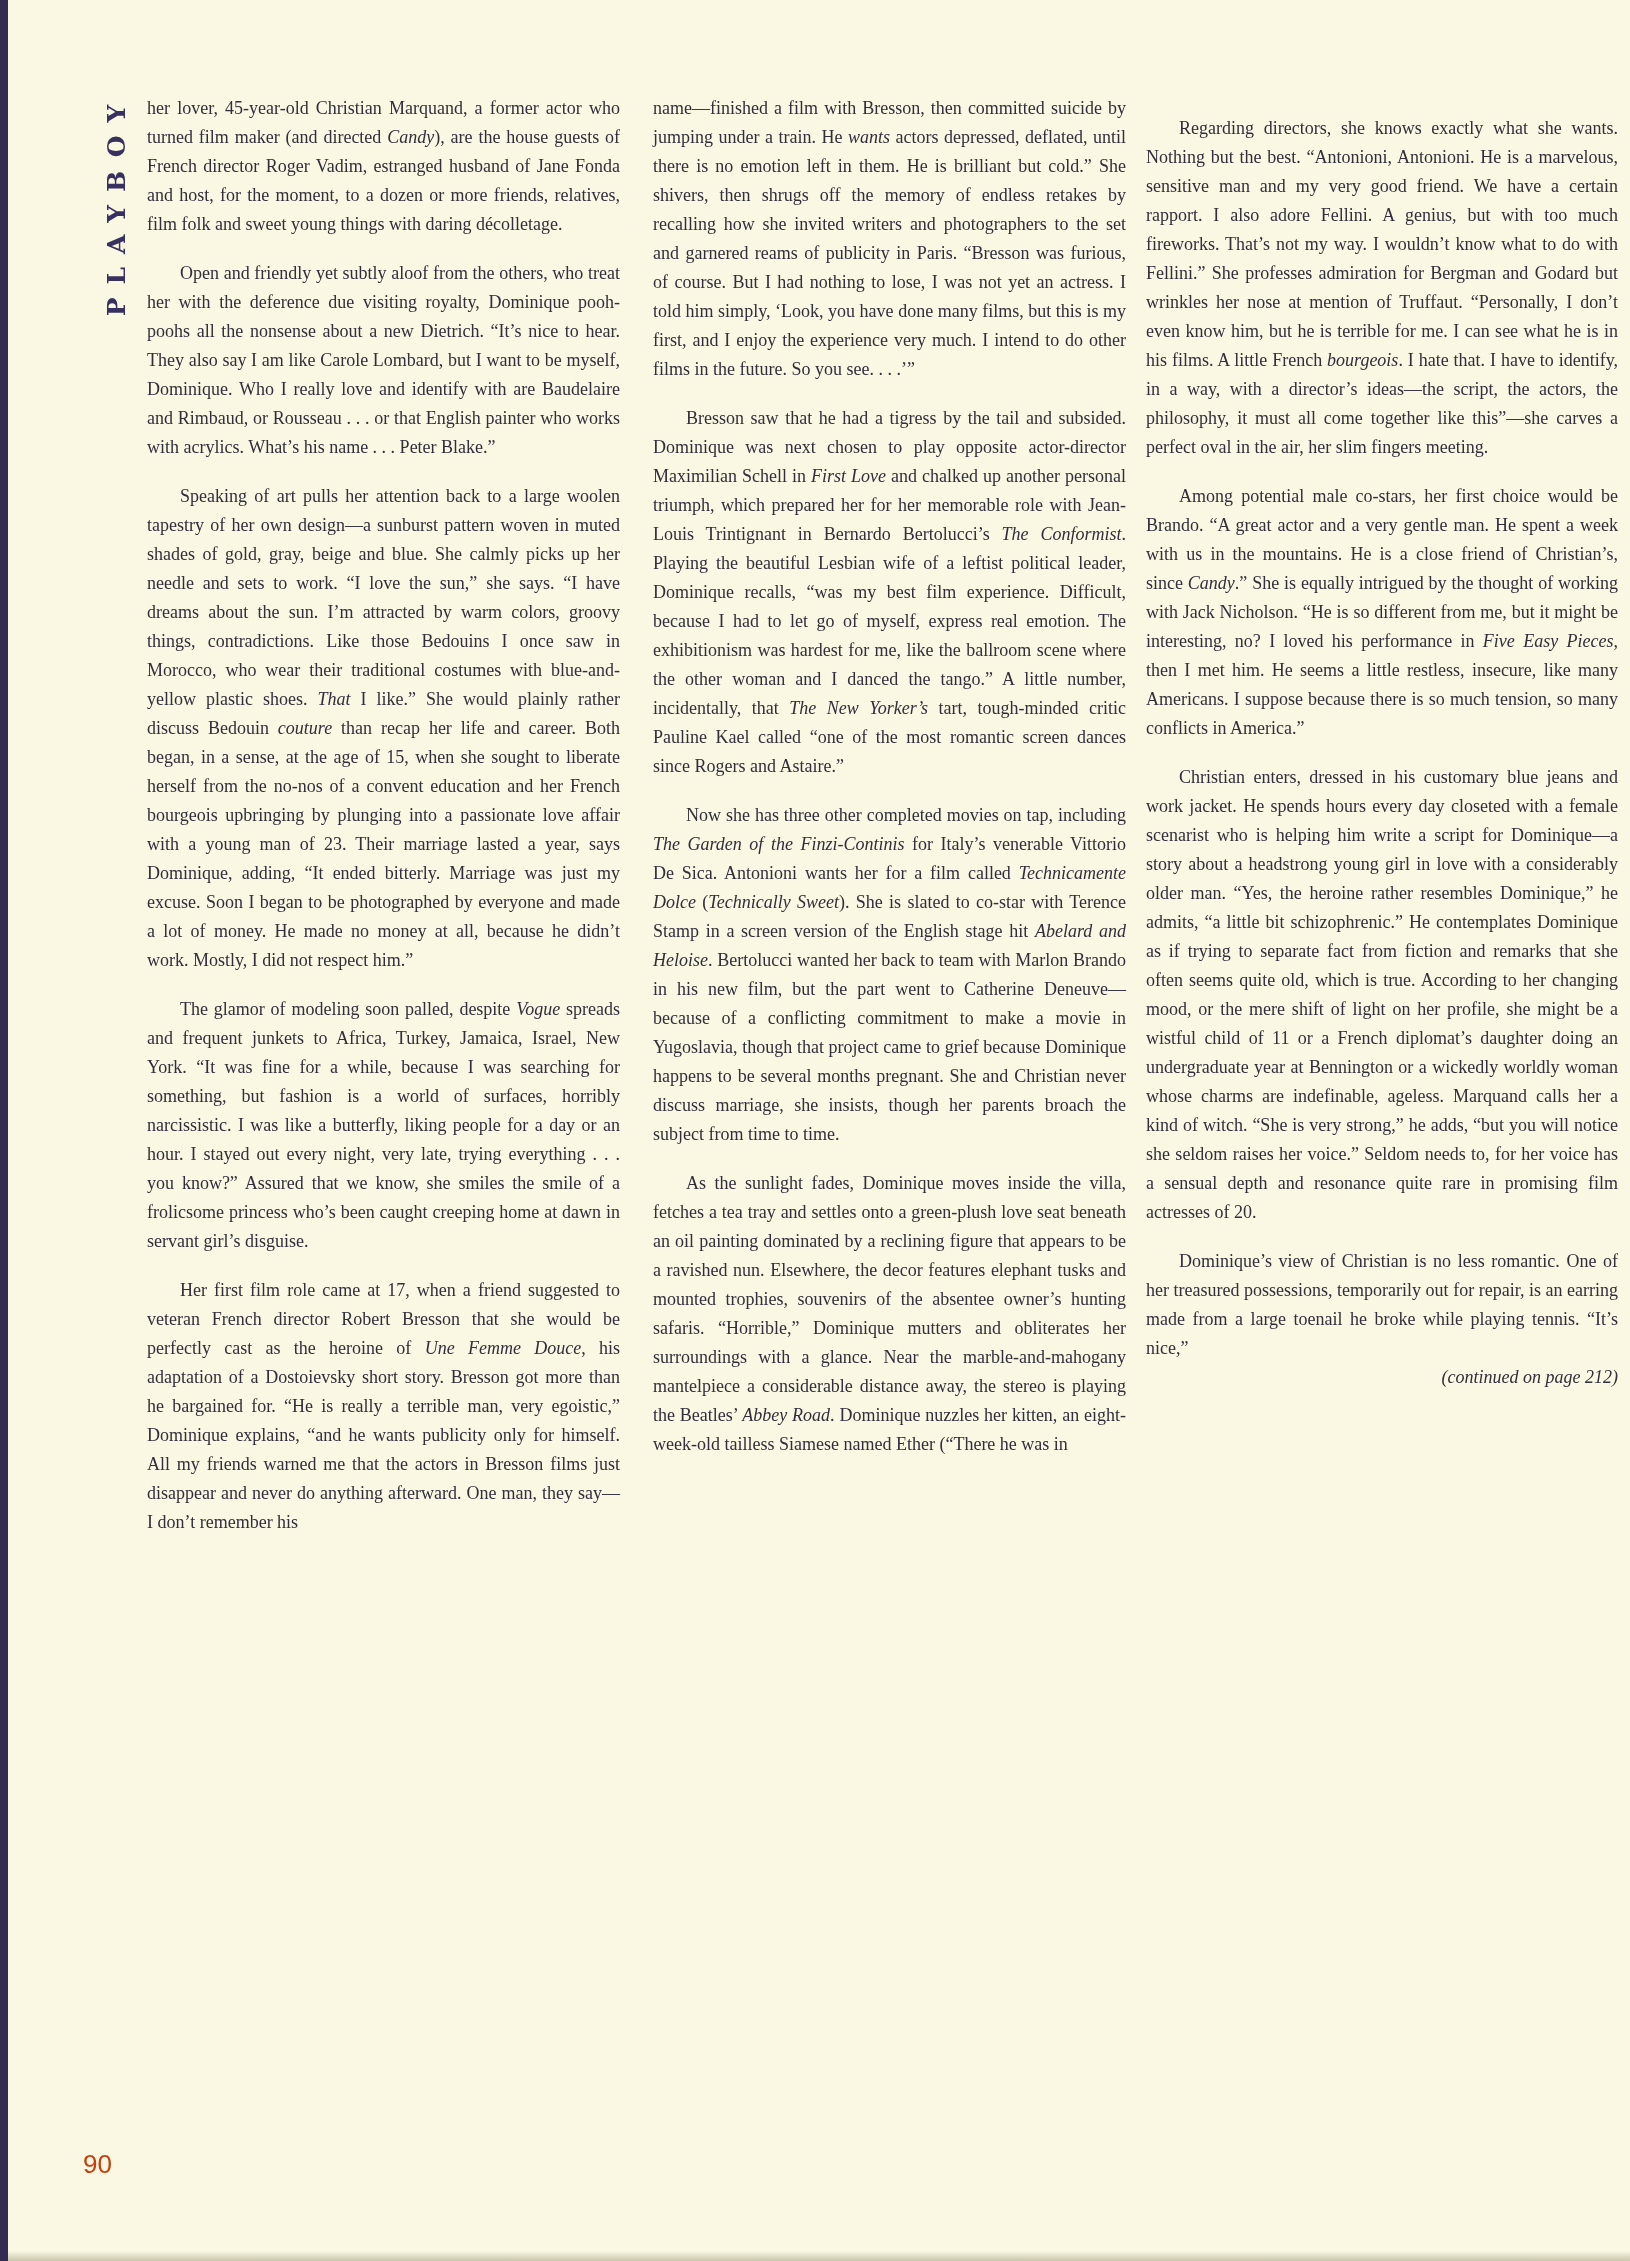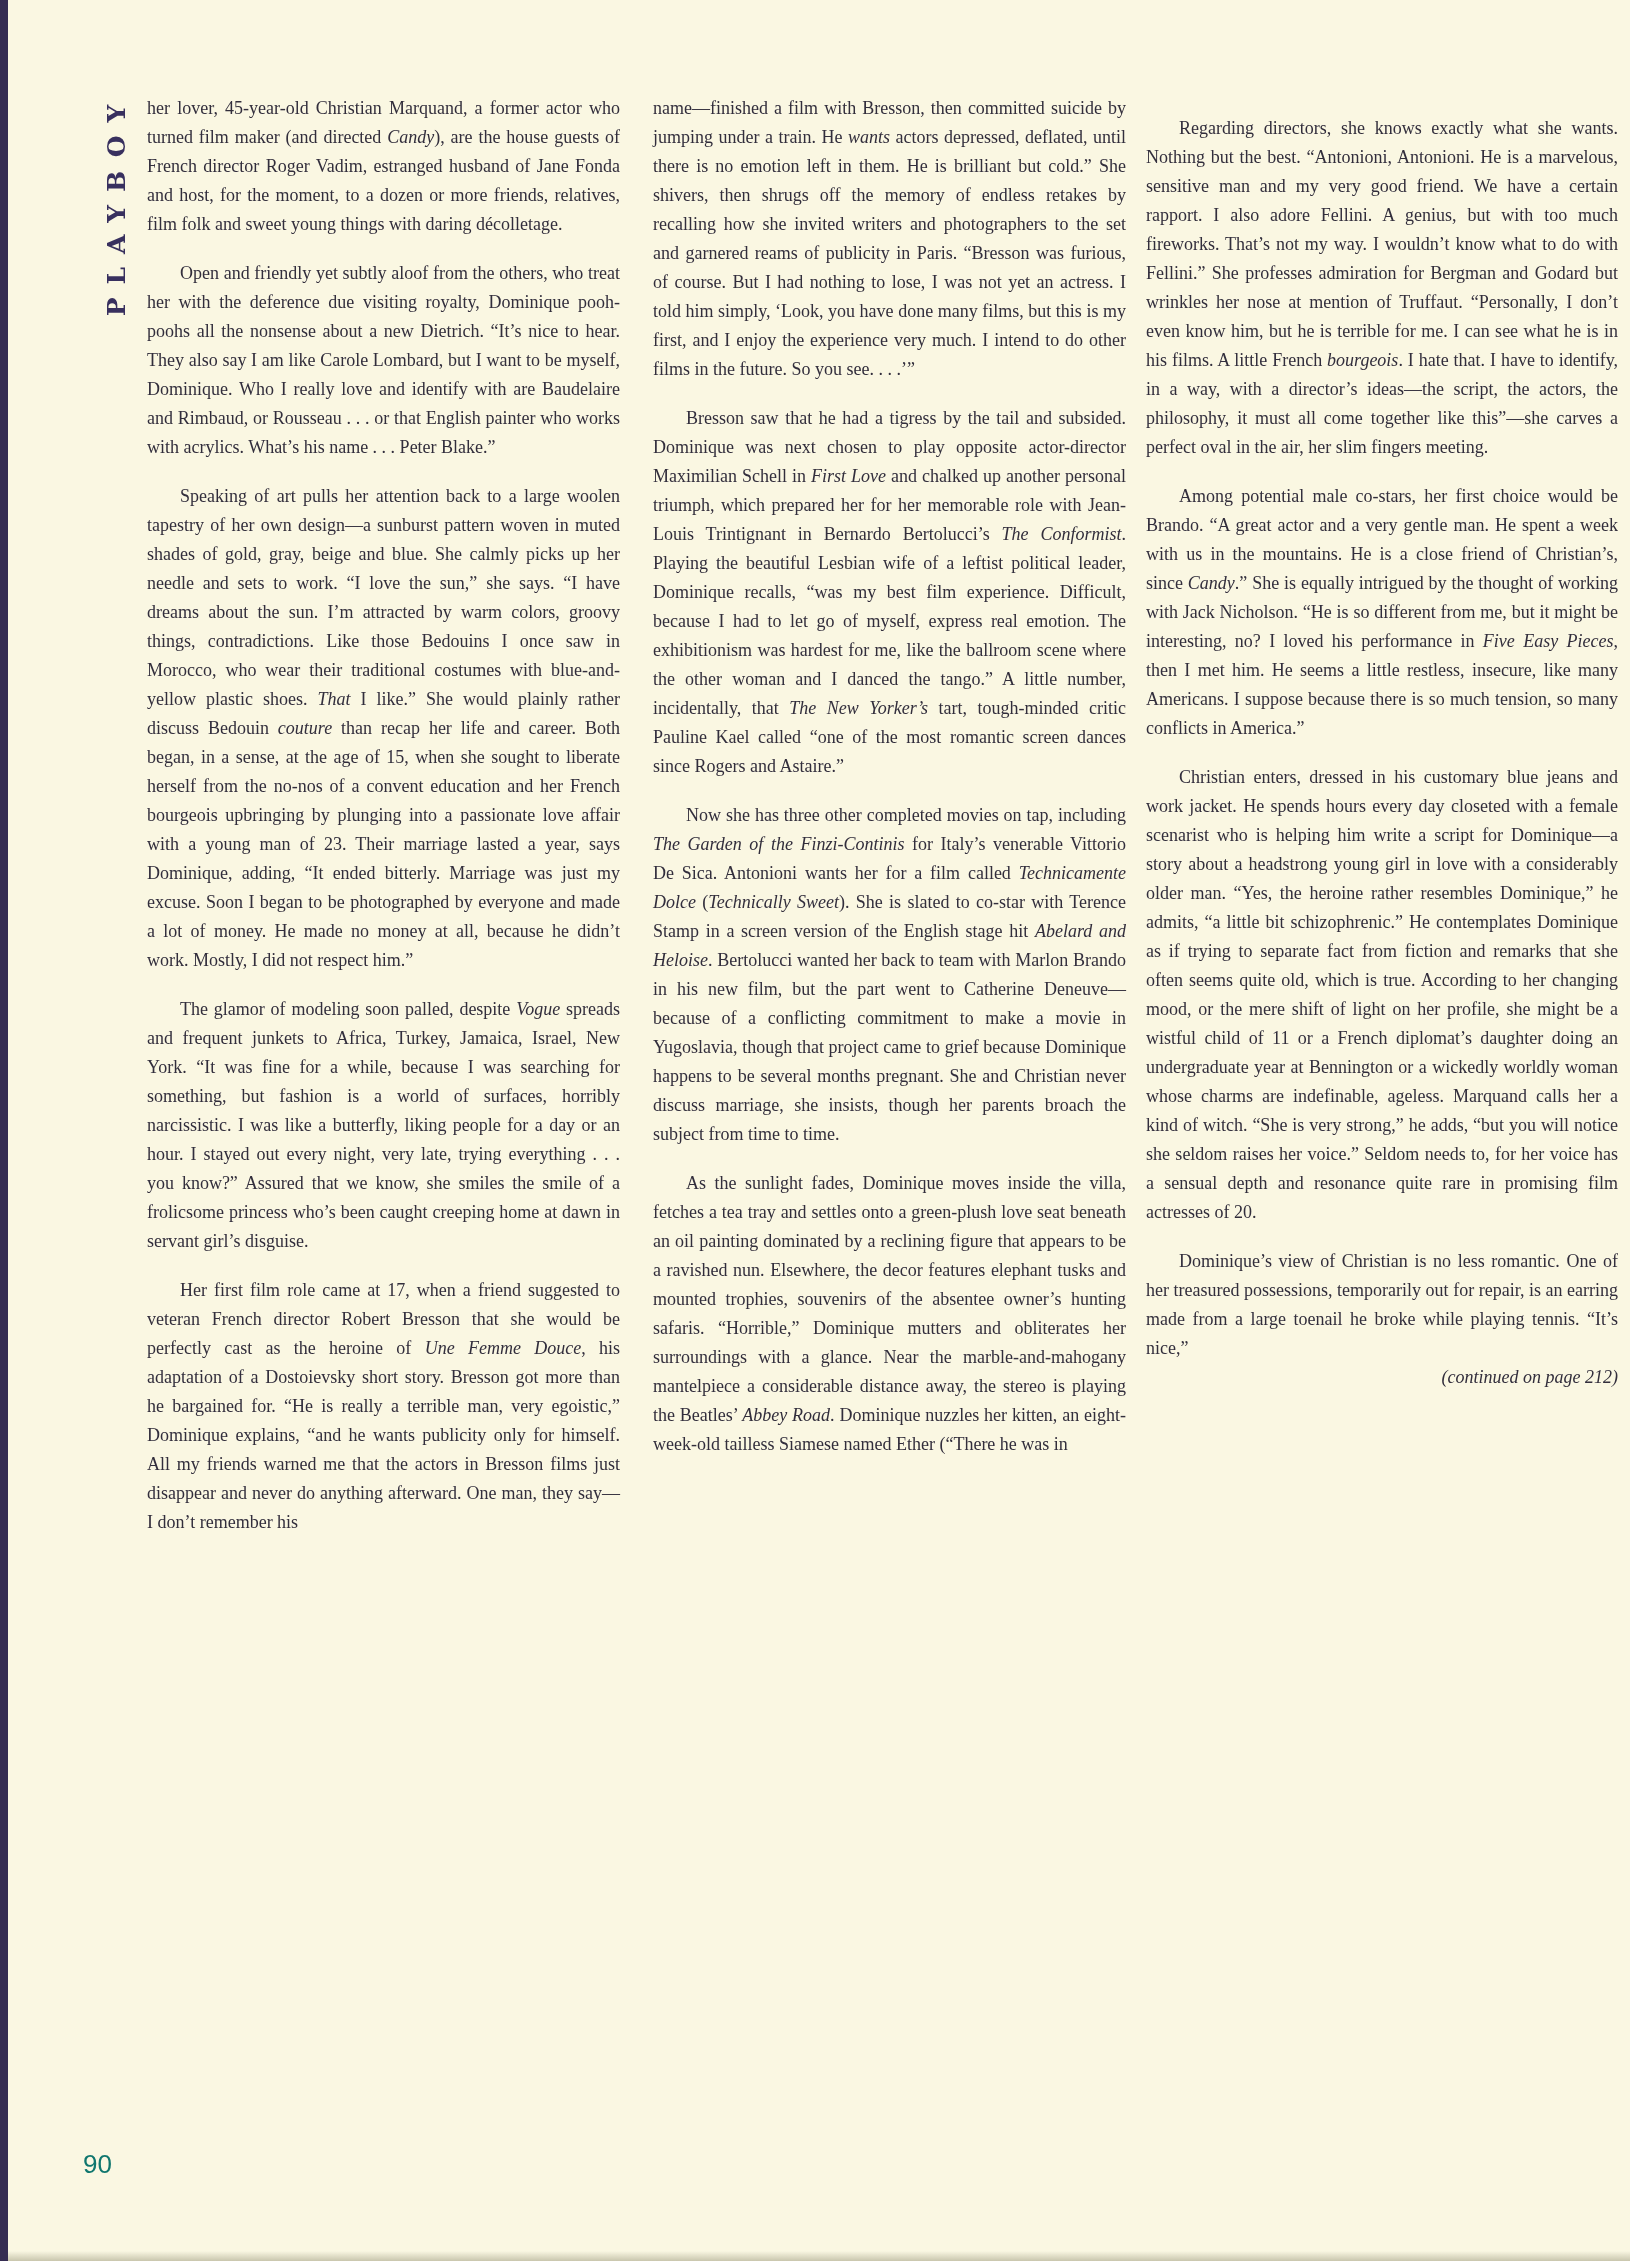--- a/index.html
+++ b/index.html
@@ -56,21 +56,21 @@
   .col i { font-style:italic; }
   .continued {
     text-align:right;
     font-style:italic;
   }
   .page-number {
     position:absolute;
     left:83px; top:2149px;
     font-family:"Liberation Sans", sans-serif;
     font-size:26px;
-    color:#0f766e;
+    color:#c2410c;
   }
 </style>
 </head>
 <body>
 
 <div class="spine"></div>
 
 <div class="vertical-label">PLAYBOY</div>
 
 <div class="col col-1">

